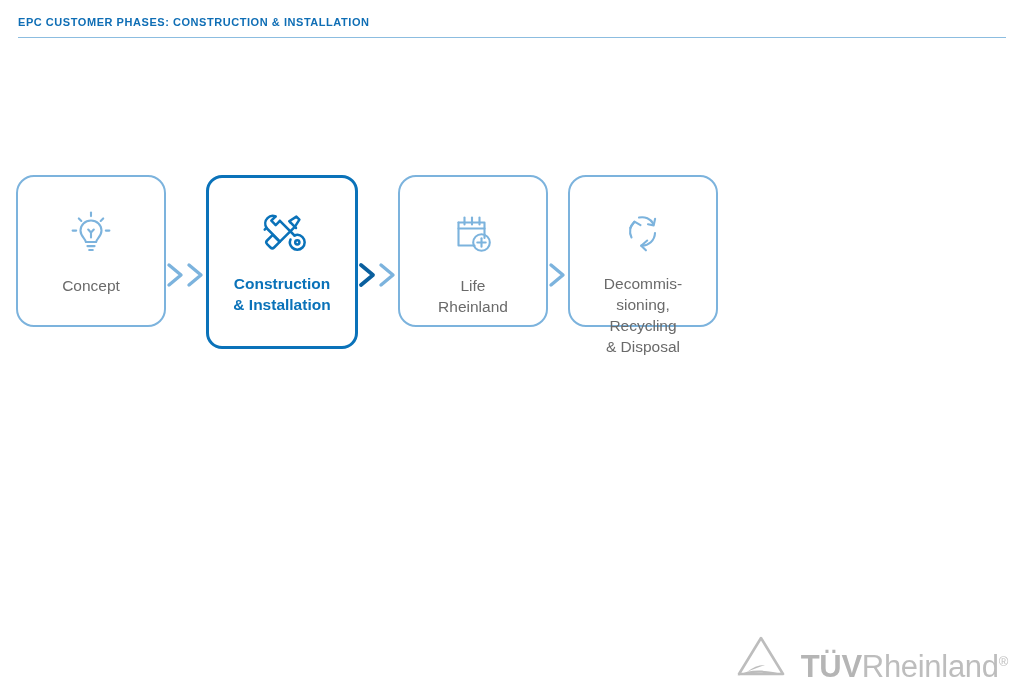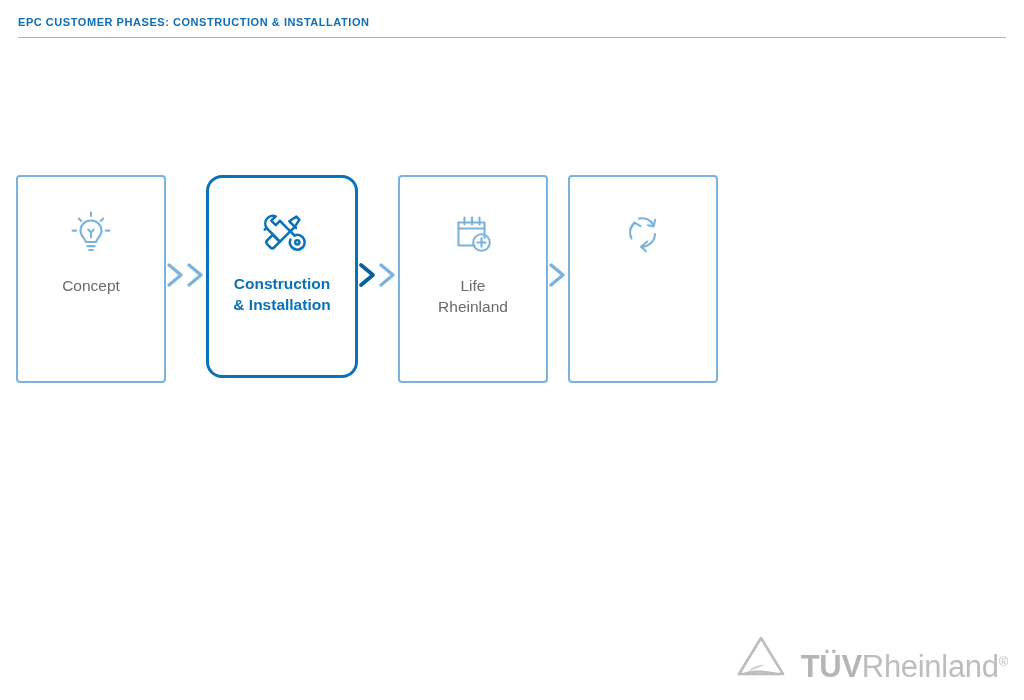--- a/index.html
+++ b/index.html
@@ -46,33 +46,33 @@
     top: 175px;
     width: 992px;
     height: 205px;
     display: flex;
     align-items: flex-start;
   }
 
   .card {
     box-sizing: border-box;
     width: 150px;
-    height: 208px;
+    height: 152px;
     border: 2px solid #7cb3dd;
-    border-radius: 4px;
+    border-radius: 18px;
     background: #ffffff;
     display: flex;
     flex-direction: column;
     align-items: center;
     flex: 0 0 auto;
     position: relative;
   }
   .card.active {
     width: 152px;
-    height: 203px;
+    height: 174px;
     border: 3px solid #0a72b9;
     border-radius: 16px;
   }
 
   .card-icon {
     margin-top: 28px;
     height: 58px;
     display: flex;
     align-items: center;
     justify-content: center;
@@ -243,20 +243,24 @@
         <path d="M16.5 32.5a13 13 0 0 1 2.8-15.6"></path>
         <path d="M15.2 22.8l4.3-6.1 6 3.4"></path>
 
         <path d="M24 12.6a13 13 0 0 1 14.5 6.4"></path>
         <path d="M33 19.3l5.7 1.1 1.4-6.7"></path>
 
         <path d="M40 28a13 13 0 0 1-13.8 12.6"></path>
         <path d="M32.2 35.5l-6 5.2 4.7 4.6"></path>
       </svg>
     </div>
+    <div class="card-label">Decommis-
+sioning,
+Recycling
+&amp; Disposal</div>
   </div>
 
 </div>
 
 <div class="logo">
   <span class="logo-mark">
     <svg width="52" height="44" viewBox="0 0 52 44" fill="none">
       <path d="M26 4 L48 40 L4 40 Z" stroke="#bdbdbd" stroke-width="2.6" stroke-linejoin="round" fill="none"></path>
       <path d="M2 42 C14 35 30 35 50 41 C30 38 14 38 2 42 Z" fill="#bdbdbd"></path>
       <path d="M12 38 C18 33 24 31 30 31 C22 34 16 36 12 38 Z" fill="#bdbdbd"></path>

